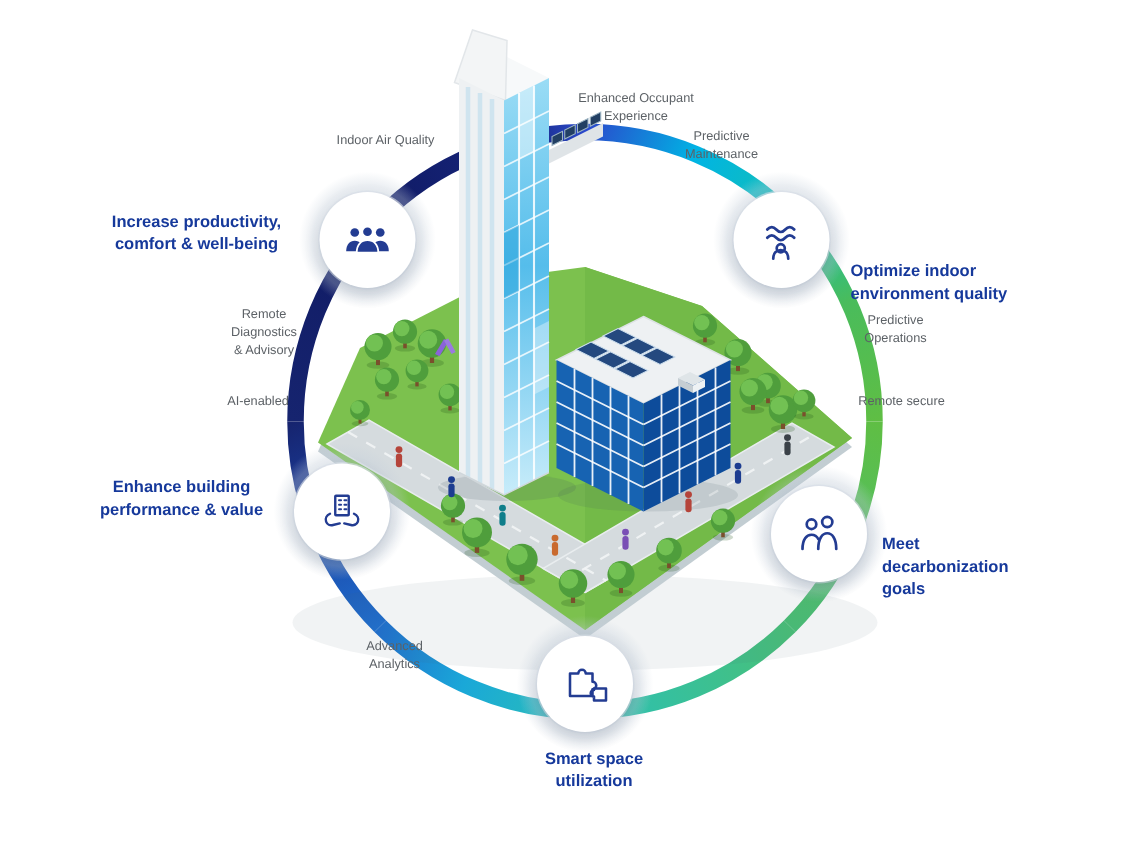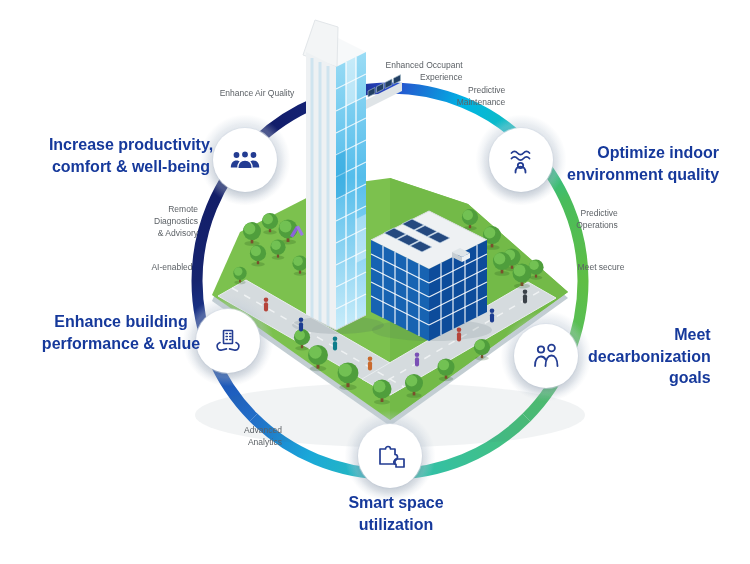--- a/index.html
+++ b/index.html
@@ -1,26 +1,26 @@
 <!DOCTYPE html>
 <html><head>
 <meta charset="utf-8">
 <style>
   html,body{margin:0;padding:0;background:#ffffff;}
   .stage{position:relative;width:750px;height:564px;background:#ffffff;overflow:hidden;
          font-family:"Liberation Sans",sans-serif;}
   .layer{position:absolute;left:0;top:0;width:750px;height:564px;}
   
-  .headline{position:absolute;font-weight:bold;font-size:16px;line-height:1.35;color:#16399b;
+  .headline{position:absolute;font-weight:bold;font-size:11px;line-height:1.35;color:#16399b;
             white-space:pre-line;text-align:center;}
   .centered{transform:translate(-50%,-50%);}
-  .headline.leftalign{text-align:right;}
+  .headline.leftalign{text-align:left;margin-top:32px;}
   
   .slabel{position:absolute;font-size:8.5px;line-height:1.4;color:#5c6166;white-space:pre-line;
-          text-align:right;transform:translate(-50%,-50%);}
+          text-align:center;transform:translate(-50%,-50%);}
   
   .node{position:absolute;width:92px;height:92px;border-radius:50%;
         background:radial-gradient(circle,rgba(195,206,218,0.50) 0%,rgba(195,206,218,0.34) 56%,rgba(195,206,218,0) 70%);
         display:flex;align-items:center;justify-content:center;}
   .node-circle{width:64px;height:64px;border-radius:50%;background:#ffffff;
         box-shadow:0 4px 10px rgba(30,50,80,0.20),0 0 0 1px rgba(222,229,236,0.65);
         display:flex;align-items:center;justify-content:center;}
   .node-circle svg{width:36px;height:36px;display:block;}
 </style>
 </head>
@@ -261,28 +261,28 @@
   <div class="headline leftalign" style="left:567px;top:142px">Optimize indoor
 environment quality</div>
   <div class="headline leftalign" style="left:588px;top:324px">Meet
 decarbonization
 goals</div>
   <div class="headline centered" style="left:121px;top:333px">Enhance building
 performance &amp; value</div>
   <div class="headline centered" style="left:396px;top:514px">Smart space
 utilization</div>
 
-  <div class="slabel" style="left:257px;top:94px">Enhance Air Quality</div>
+  <div class="slabel" style="left:257px;top:94px">Indoor Air Quality</div>
   <div class="slabel" style="left:424px;top:72px">Enhanced Occupant
 Experience</div>
   <div class="slabel" style="left:481px;top:97px">Predictive
 Maintenance</div>
   <div class="slabel" style="left:597px;top:220px">Predictive
 Operations</div>
-  <div class="slabel" style="left:601px;top:268px">Meet secure</div>
+  <div class="slabel" style="left:601px;top:268px">Remote secure</div>
   <div class="slabel" style="left:263px;top:437px">Advanced
 Analytics</div>
   <div class="slabel" style="left:172px;top:268px">AI-enabled</div>
   <div class="slabel" style="left:176px;top:222px">Remote
 Diagnostics
 &amp; Advisory</div>
 
 </div>
 
 </body></html>

